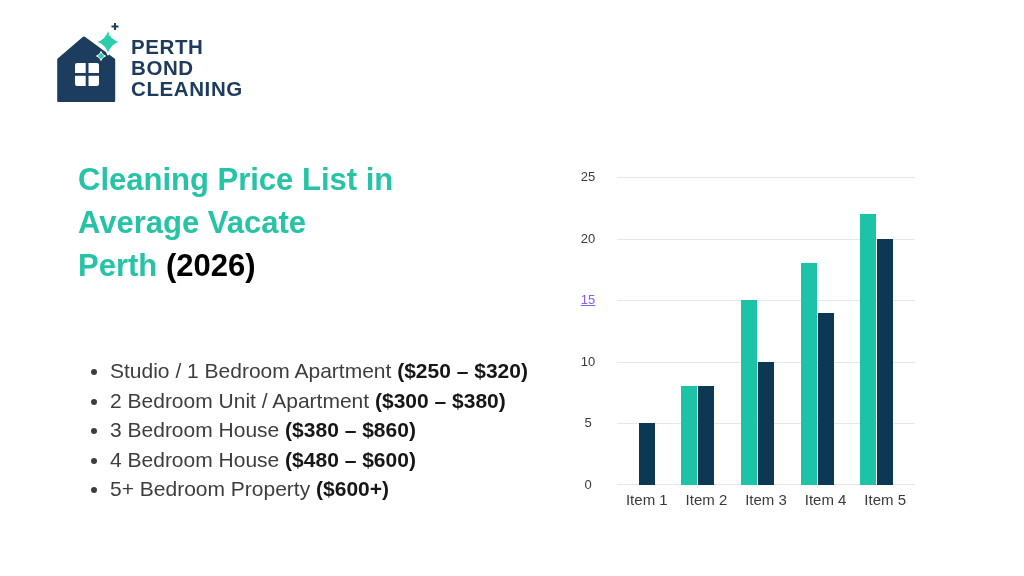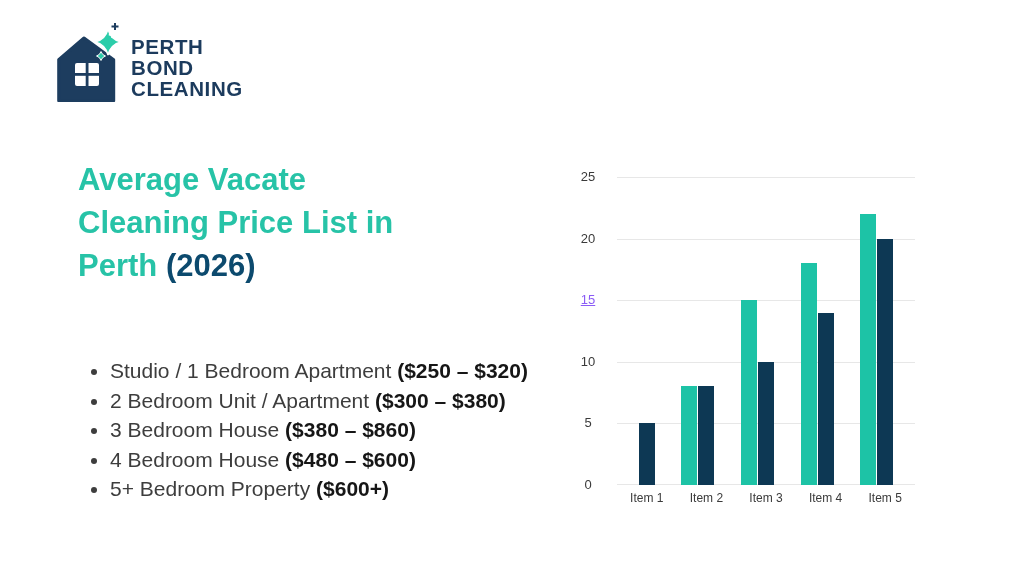--- a/index.html
+++ b/index.html
@@ -9,35 +9,35 @@
   
   .logo{position:absolute;left:56px;top:22px;display:flex;align-items:flex-start;}
   .logo-mark{width:70px;height:80px;flex:0 0 auto;}
   .logo-text{margin-left:5px;margin-top:14px;font-weight:800;color:#1C3B5D;
              font-size:20.5px;line-height:21px;letter-spacing:0.6px;}
 
   
   .title{position:absolute;left:78px;top:158px;margin:0;font-size:31px;font-weight:700;
          line-height:43px;color:#27C3A7;letter-spacing:0px;}
   .title .t-line{display:block;white-space:nowrap;}
-  .title .year{color:#0c4a6e;margin-top:48px;}
+  .title .year{color:#000000;margin-top:48px;}
 
   
   .price-list{position:absolute;left:86px;top:356px;margin:0;padding:0 0 0 24px;
               list-style:disc;color:#3d3d3d;font-size:21px;line-height:29.6px;}
   .price-list li{padding:0;margin:0;}
   .price-list strong{color:#161616;font-weight:700;}
 
   
   .chart-plot{position:absolute;left:617px;top:177px;width:298px;height:308px;}
   .gridline{position:absolute;left:0;right:0;height:1px;}
   .ytick{position:absolute;right:100%;margin-right:9px;width:40px;text-align:center;
          font-size:13px;line-height:16px;}
   .xtick{position:absolute;top:100%;margin-top:6px;transform:translateX(-50%);
-         font-size:12px;white-space:nowrap;}
+         font-size:15px;white-space:nowrap;}
   .bar{position:absolute;bottom:0;}
 </style>
 </head>
 <body>
 
 <div class="page">
 
   <div class="logo">
     <svg class="logo-mark" viewBox="0 0 70 80">
 
@@ -56,22 +56,22 @@
       <rect x="55.5" y="3.5" width="7" height="2" fill="#1D3D5F"></rect>
     </svg>
     <div class="logo-text">
       <div>PERTH</div>
       <div>BOND</div>
       <div>CLEANING</div>
     </div>
   </div>
 
   <h1 class="title">
+    <span class="t-line">Cleaning Price List in</span>
     <span class="t-line">Average Vacate</span>
-    <span class="t-line">Cleaning Price List in</span>
     <span class="t-line"><span>Perth</span> <span class="year">(2026)</span></span>
   </h1>
 
   <ul class="price-list">
     <li><span>Studio / 1 Bedroom Apartment</span> <strong>($250 – $320)</strong></li>
     <li><span>2 Bedroom Unit / Apartment</span> <strong>($300 – $380)</strong></li>
     <li><span>3 Bedroom House</span> <strong>($380 – $860)</strong></li>
     <li><span>4 Bedroom House</span> <strong>($480 – $600)</strong></li>
     <li><span>5+ Bedroom Property</span> <strong>($600+)</strong></li>
   </ul>

